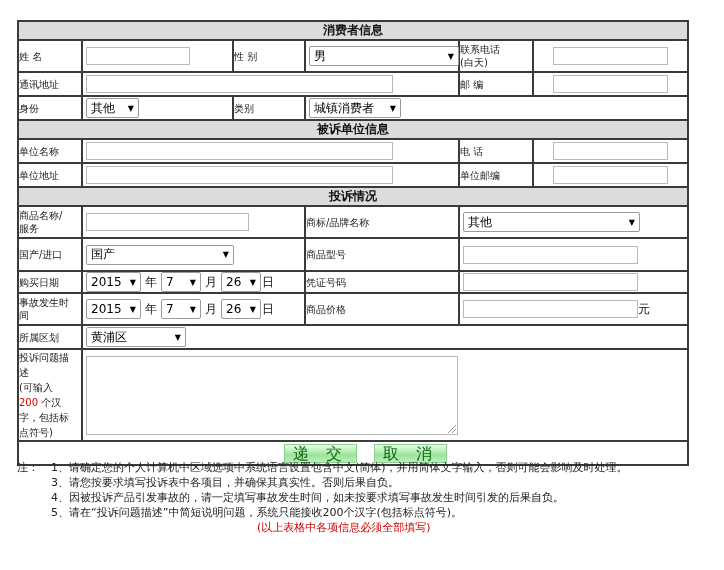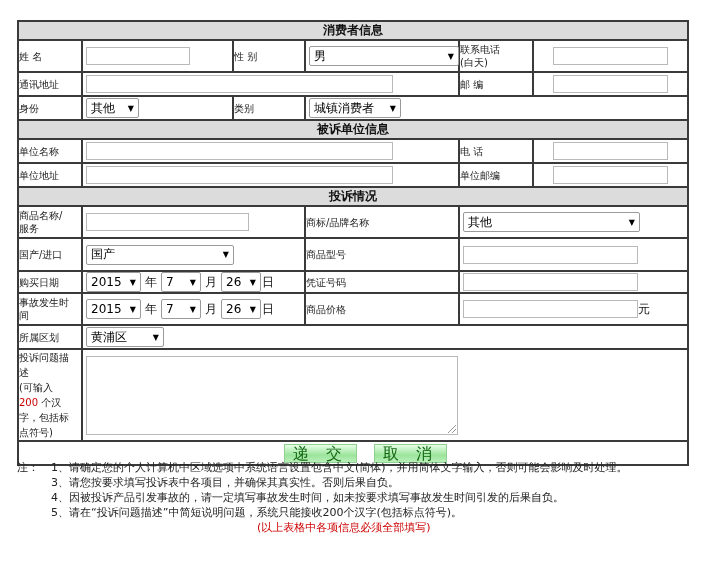--- a/index.html
+++ b/index.html
@@ -138,21 +138,21 @@
           </span><span class="unit">月</span><span class="sel" style="width:40px;margin-left:0">
             <span>26</span>
             <span class="arr">▼</span>
           </span><span class="unit" style="margin-left:1px">日</span>
     </td>
     <td class="lbl">商品价格</td>
     <td colspan="2" style="white-space:nowrap"><span class="inp" style="width:175px"></span><span style="font-size:12px;vertical-align:middle">元</span></td>
   </tr>
   <tr style="height:24px">
     <td class="lbl">所属区划</td>
-    <td colspan="5"><span class="sel" style="width:78px">
+    <td colspan="5"><span class="sel" style="width:100px">
             <span>黄浦区</span>
             <span class="arr">▼</span>
           </span></td>
   </tr>
   <tr style="height:91px">
     <td class="lbl" style="line-height:15px">
       <span>投诉问题描</span><br>
       <span>述</span><br>
       <span>(可输入</span><br>
       <span class="red">200</span><span> 个汉</span><br>

